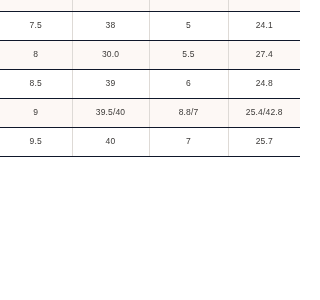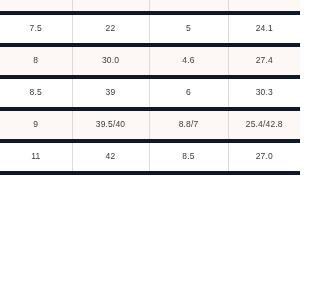--- a/index.html
+++ b/index.html
@@ -45,21 +45,21 @@
 
   table.size-chart td {
     height: 28px;
     padding: 0 2px;
     text-align: center;
     vertical-align: middle;
     font-size: 8.5px;
     line-height: 1.1;
     letter-spacing: 0.15px;
     color: #3c3a38;
-    border-bottom: 4px solid #0f172a;
+    border-bottom: 1px solid #0f172a;
     border-right: 1px solid #dedad6;
     white-space: nowrap;
   }
 
   table.size-chart td:last-child {
     border-right: none;
   }
 
   table.size-chart tr.row-alt td {
     background: #fdf8f5;
@@ -89,46 +89,46 @@
       </colgroup>
       <tbody id="chart-body">
           <tr class="row-alt">
             <td>7</td>
             <td>37.5/38</td>
             <td>4.5/5</td>
             <td>23.5/24.1</td>
           </tr>
           <tr class="row-plain">
             <td>7.5</td>
-            <td>22</td>
+            <td>38</td>
             <td>5</td>
             <td>24.1</td>
           </tr>
           <tr class="row-alt">
             <td>8</td>
             <td>30.0</td>
-            <td>4.6</td>
+            <td>5.5</td>
             <td>27.4</td>
           </tr>
           <tr class="row-plain">
             <td>8.5</td>
             <td>39</td>
             <td>6</td>
-            <td>30.3</td>
+            <td>24.8</td>
           </tr>
           <tr class="row-alt">
             <td>9</td>
             <td>39.5/40</td>
             <td>8.8/7</td>
             <td>25.4/42.8</td>
           </tr>
           <tr class="row-plain">
-            <td>11</td>
-            <td>42</td>
-            <td>8.5</td>
-            <td>27.0</td>
+            <td>9.5</td>
+            <td>40</td>
+            <td>7</td>
+            <td>25.7</td>
           </tr>
         </tbody>
     </table>
 
     <div id="below-table"></div>
   </div>
 </div>
 
 </body></html>

